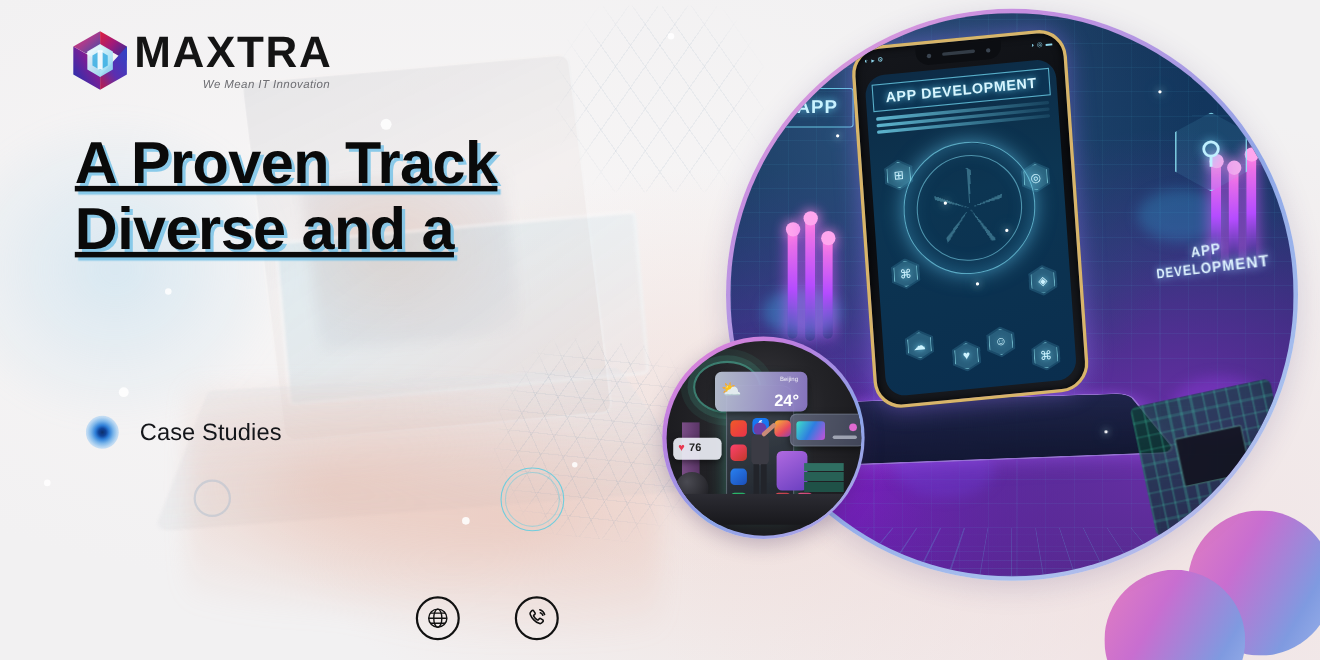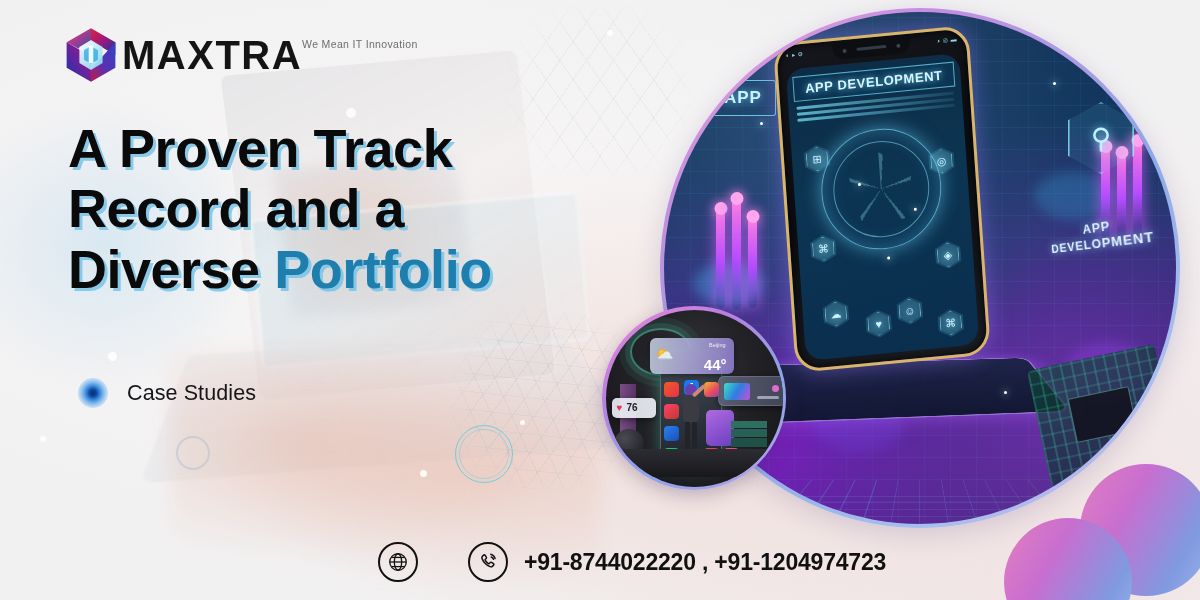--- a/index.html
+++ b/index.html
@@ -109,39 +109,39 @@
   }
   .deco-circles .c1 { width:132px; height:132px; right:6px;   bottom:66px; }
   .deco-circles .c2 { width:128px; height:128px; right:86px;  bottom:16px; }
 
   
   .logo-wrap {
     position:absolute; left:62px; top:26px;
     display:flex; align-items:center; gap:6px;
   }
   .logo-mark { width:58px; height:58px; flex:0 0 auto; }
-  .logo-text-block { display:flex; flex-direction:row; margin-left:-4px; }
+  .logo-text-block { display:flex; flex-direction:column; margin-left:-4px; }
   .logo-word {
     font-size:40px; font-weight:700; letter-spacing:1.5px; color:#141414;
     line-height:1; font-family:"Liberation Sans", sans-serif;
   }
   .logo-tag {
     font-size:10.5px; color:#6d6d72; letter-spacing:.35px;
-    text-align:right; margin-top:3px; margin-right:2px;
+    text-align:right; margin-top:3px; margin-right:2px;font-style:italic;
   }
 
   
   .headline {
     position:absolute; left:68px; top:118px;
     font-size:54px; line-height:1.12; font-weight:800;
     letter-spacing:-.5px; color:#0a0a0a;
     text-shadow:3px 3px 0 rgba(120,195,232,.85);
   }
   .headline .accent { color:#1e7fae; }
-  .headline .ln { display:block; white-space:nowrap; }
+  .headline .ln { display:block; white-space:nowrap;text-decoration:underline; }
 
   
   .bullets { position:absolute; left:78px; top:370px; }
   .bullet-row { display:flex; align-items:center; gap:19px; height:46px; }
   .bullet-dot {
     width:30px; height:30px; border-radius:50%; flex:0 0 auto;
     background:radial-gradient(circle at 50% 50%,
       #0b2f6b 0%, #10449a 16%, #2e7fd8 30%, #7cb6ea 48%,
       #b9d7f2 64%, rgba(200,222,244,.55) 80%, rgba(220,235,248,0) 100%);
   }
@@ -486,22 +486,21 @@
       <rect x="46" y="34" width="8" height="30" fill="#ffffff" opacity=".9"></rect>
     </svg>
     <div class="logo-text-block">
       <div class="logo-word">MAXTRA</div>
       <div class="logo-tag">We Mean IT Innovation</div>
     </div>
   </div>
 
   <h1 class="headline">
     <span class="ln">A Proven Track</span>
-    <span class="ln">Record and a</span>
-    <span class="ln"><span>Diverse </span><span class="accent">Portfolio</span></span>
+    <span class="ln">Diverse and a</span>
   </h1>
 
   <div class="bullets">
     <div class="bullet-row">
       <span class="bullet-dot"></span>
       <span class="bullet-label">Case Studies</span>
     </div>
   </div>
 
   <div class="hero-circle">
@@ -595,21 +594,21 @@
   <div class="inset-circle">
     <div class="inset-inner">
       <div class="ins-ripple"></div>
       <div class="ins-col"></div>
       <div class="ins-ball"></div>
       <div class="ins-phone"></div>
 
       <div class="ins-widget ins-weather">
         <span class="c">⛅</span>
         <span class="city">Beijing</span>
-        <span class="t">44°</span>
+        <span class="t">24°</span>
       </div>
 
       <div class="ins-widget ins-card2">
         <span class="sw"></span>
         <span class="d1"></span>
         <span class="d2"></span>
       </div>
 
       <div class="ins-widget ins-like">
         <span class="h">♥</span>
@@ -651,16 +650,15 @@
       </svg>
     </span>
     <span class="f-gap"></span>
     <span class="f-icon">
       <svg width="22" height="22" viewBox="0 0 24 24" fill="none" stroke="#111" stroke-width="1.6" stroke-linecap="round">
         <path d="M7.2 4.5c.5-.5 1.3-.4 1.7.2l1.3 2c.3.5.2 1.1-.2 1.5l-.9.8c-.3.3-.4.7-.2 1 .8 1.6 2.1 2.9 3.7 3.7.4.2.8.1 1-.2l.8-.9c.4-.4 1-.5 1.5-.2l2 1.3c.6.4.7 1.2.2 1.7l-1.1 1.1c-.7.7-1.8 1-2.7.6-2-.8-3.8-2-5.3-3.5s-2.7-3.3-3.5-5.3c-.4-.9-.1-2 .6-2.7z"></path>
         <path d="M15.5 6.6c1.2.4 2.1 1.3 2.5 2.5"></path>
         <path d="M15 3.6c2.3.6 4.1 2.4 4.7 4.7"></path>
       </svg>
     </span>
-    <span class="f-text">+91-8744022220 , +91-1204974723</span>
   </div>
 
 </div>
 
 </body></html>

